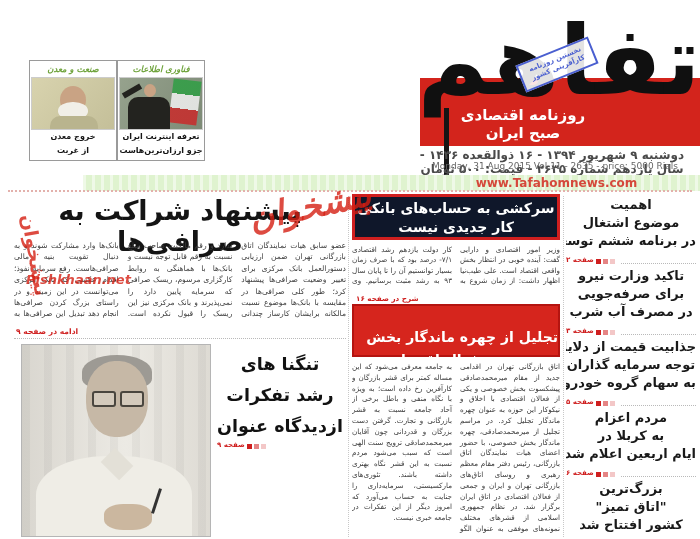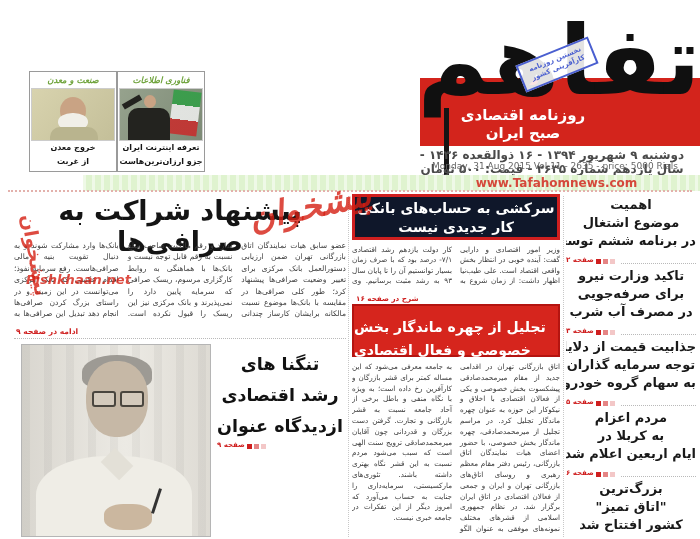--- a/index.html
+++ b/index.html
@@ -17,21 +17,21 @@
          transform:rotate(-22deg);background:rgba(255,255,255,.88);}
   .tagline{left:448px;top:106px;width:150px;text-align:center;color:#fff;font-size:15px;font-weight:bold;}
   .date-fa{left:408px;top:148px;width:288px;text-align:center;font-size:12px;font-weight:bold;color:#4a4a4a;}
   .date-en{left:425px;top:161px;width:260px;text-align:center;font-size:9px;color:#666;direction:ltr;}
   .urlbar{left:83px;top:175px;width:617px;height:16px;background:#dff3cf;
           background-image:repeating-linear-gradient(90deg,rgba(255,255,255,.5) 0 3px,rgba(0,0,0,0) 3px 9px);}
   .url{left:330px;top:1px;width:287px;text-align:center;color:#d5483b;font-weight:bold;font-size:12px;direction:ltr;}
   .toprule{left:8px;top:190px;width:684px;border-top:2px dotted #e3b1ac;}
 
   
-  .pbox{top:71px;width:88px;height:101px;border:1px solid #9a9a9a;background:#fff;box-sizing:border-box;padding:1px;}
+  .pbox{top:60px;width:88px;height:101px;border:1px solid #9a9a9a;background:#fff;box-sizing:border-box;padding:1px;}
   .pbox-industry{left:29px;} .pbox-it{left:117px;}
   .psec{height:15px;font-size:8.5px;color:#6fa33c;font-weight:bold;font-style:italic;text-align:center;line-height:15px;overflow:hidden;}
   .pphoto{position:relative;height:53px;overflow:hidden;border:1px solid #ccc;box-sizing:border-box;}
   .ph-industry{background:linear-gradient(130deg,#d8d3ae,#c4bf99);}
   .ph-it{background:linear-gradient(120deg,#96a28d,#7d8a76);}
   .face1{position:absolute;left:28px;top:8px;width:26px;height:28px;background:#c9a384;border-radius:50%;}
   .beard1{position:absolute;left:26px;top:24px;width:30px;height:18px;background:#f1efe8;border-radius:48%;}
   .suit1{position:absolute;left:18px;top:38px;width:48px;height:16px;background:#b9b48e;border-radius:10px 10px 0 0;}
   .flag{position:absolute;right:3px;top:2px;width:28px;height:44px;transform:rotate(7deg);
         background:linear-gradient(#2f9e44 33%,#f1f1f1 33% 66%,#c92a2a 66%);opacity:.85;}
@@ -70,21 +70,21 @@
   .sq.s2{opacity:.55;} .sq.s3{opacity:.25;}
   .dots{flex:1;border-top:1px dotted #b9b9b9;margin-left:4px;}
 
   
   .greenbox{left:352px;top:194px;width:208px;height:46px;background:#0f172a;border:3px solid #cf1f1f;
             box-sizing:border-box;color:#fff;font-weight:bold;font-size:14px;text-align:center;line-height:19px;padding-top:2px;}
   .gbody{left:352px;top:245px;width:208px;height:50px;column-count:2;column-gap:8px;
          font-size:7.2px;line-height:1.45;text-align:justify;color:#3c3c3c;overflow:hidden;}
   .gmore{left:356px;top:294px;font-size:7.2px;font-weight:bold;color:#cf1f1f;}
   .redbox{left:352px;top:304px;width:208px;height:53px;background:#d6251d;border:2px solid #b41410;
-          box-sizing:border-box;color:#fff;font-weight:bold;font-size:14px;text-align:left;line-height:23px;padding-top:10px;}
+          box-sizing:border-box;color:#fff;font-weight:bold;font-size:14px;text-align:right;line-height:23px;padding-top:20px;}
   .rbody{left:352px;top:362px;width:208px;height:175px;column-count:2;column-gap:8px;
          font-size:7.2px;line-height:1.5;text-align:justify;color:#3c3c3c;overflow:hidden;}
   .vsep{width:0;border-left:1px dotted #c8c8c8;top:196px;height:341px;}
   .vsep-a{left:348px;} .vsep-b{left:563px;}
 
   
   .rail{left:566px;top:196px;width:130px;}
   .rail-item{margin-bottom:1px;}
   .rl{font-size:13px;font-weight:bold;color:#1a1a1a;line-height:18px;text-align:center;white-space:nowrap;overflow:hidden;}
   .rail .marker{margin:2px 0 3px 0;}
@@ -148,21 +148,21 @@
     <div class="head"></div>
     <div class="glass gl-r"></div>
     <div class="glass gl-l"></div>
     <div class="shirt"></div>
     <div class="collar"></div>
     <div class="hand"></div>
     <div class="pen"></div>
   </div>
   <div class="abs pshead">
     <div>تنگنا های</div>
-    <div>رشد اقتصادی</div>
+    <div>رشد تفکرات</div>
     <div>ازدیدگاه عنوان</div>
   </div>
   <div class="abs psmark marker">
     <span class="pg">صفحه ۹</span>
     <span class="sq"></span>
     <span class="sq s2"></span>
     <span class="sq s3"></span>
   </div>
 
   <div class="abs vsep vsep-a"></div>

